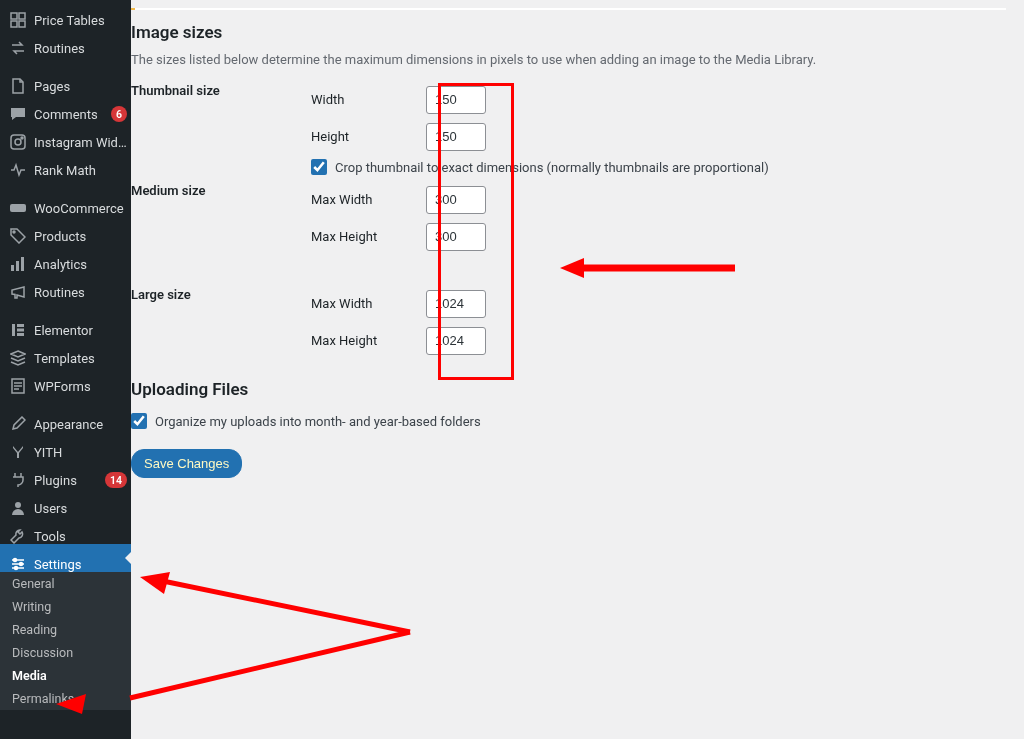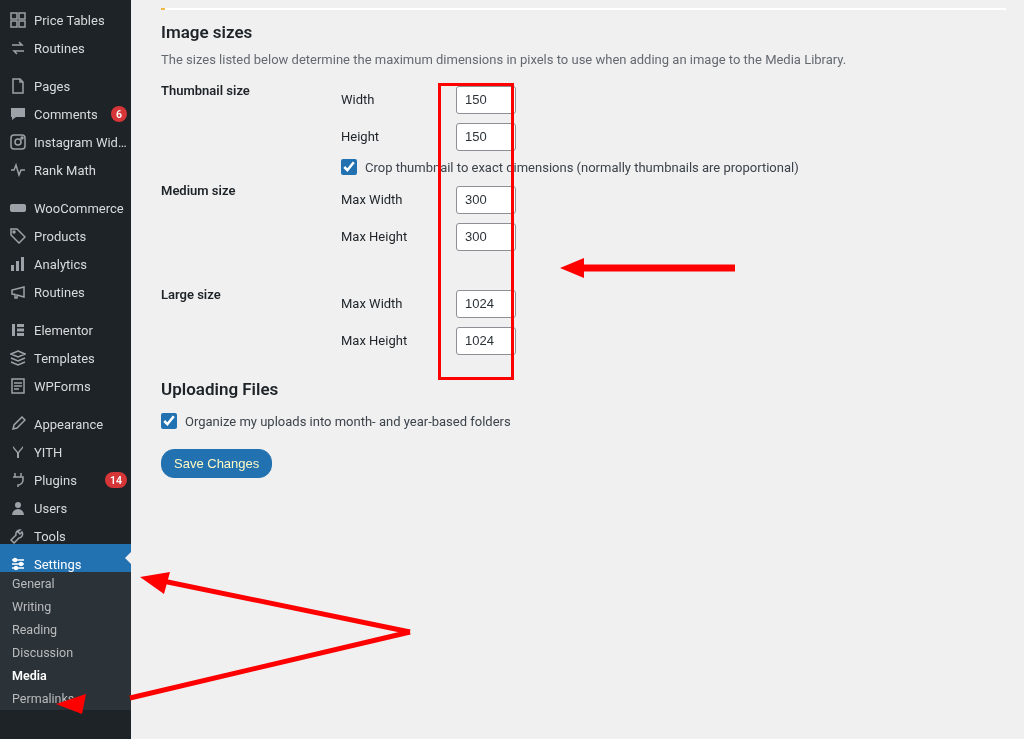--- a/index.html
+++ b/index.html
@@ -91,21 +91,21 @@
     font-weight:600;
     margin-left:4px;
   }
 
   
   .content {
     position:absolute;
     left:131px; top:0;
     right:0;
     height:100%;
-    padding:8px 18px 20px 30px;
+    padding:8px 18px 20px 0;
   }
   .update-bar {
     height:2px;
     border-left:4px solid #f0b849;
     background:#fff;
     margin-bottom:12px;
   }
   h2.section {
     font-size:17px;
     font-weight:600;

